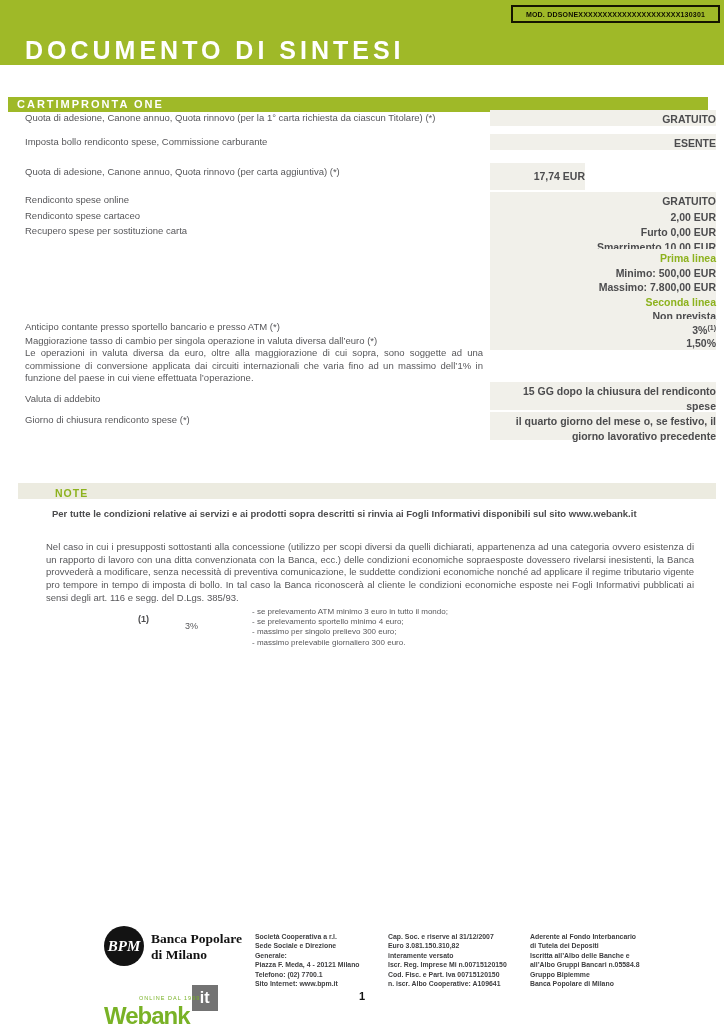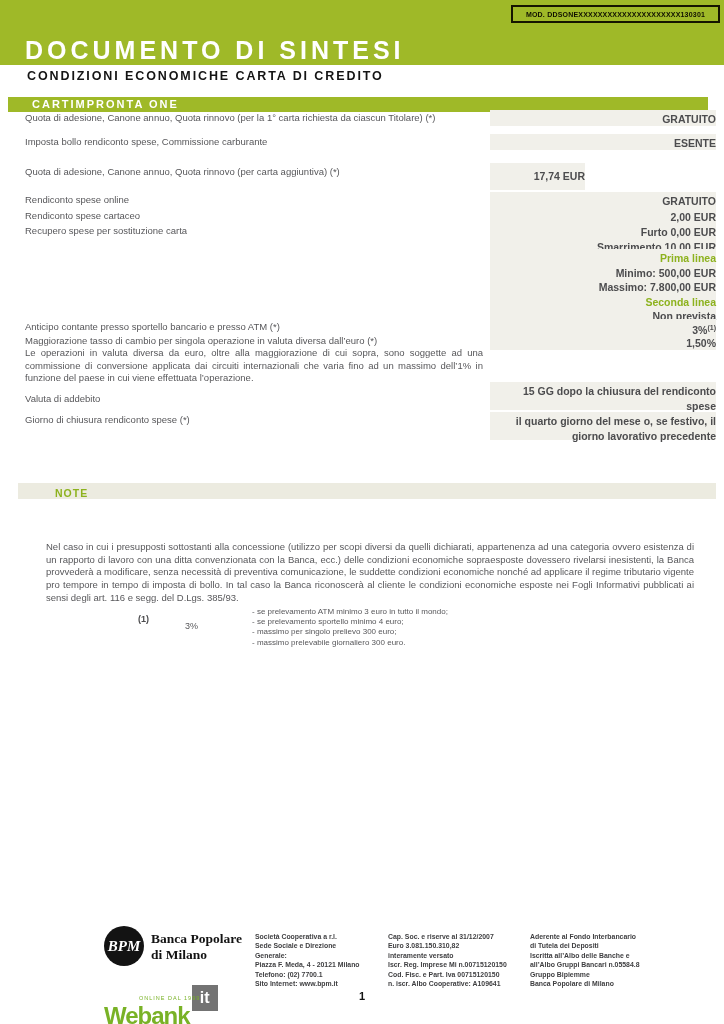--- a/index.html
+++ b/index.html
@@ -10,21 +10,21 @@
   .top-band{position:absolute;top:0;left:0;width:724px;height:65px;background:#9fb928;}
   .mod-box{position:absolute;top:5px;left:511px;width:205px;height:14px;border:2px solid #151500;
            display:flex;align-items:center;justify-content:center;}
   .mod-box span{font-size:7px;font-weight:bold;color:#101000;letter-spacing:.2px;white-space:nowrap;}
   .title{position:absolute;left:25px;top:36px;margin:0;font-size:25px;font-weight:bold;color:#ffffff;
          letter-spacing:4px;white-space:nowrap;}
   .subtitle{position:absolute;left:27px;top:69px;font-size:12.5px;font-weight:bold;color:#141414;
             letter-spacing:1.9px;white-space:nowrap;}
   .section-bar{position:absolute;left:8px;top:97px;width:700px;height:15px;background:#9fb928;
                color:#ffffff;font-weight:bold;font-size:11px;letter-spacing:2px;line-height:15px;
-               padding-left:24px;box-sizing:border-box;white-space:nowrap;}
+               padding-left:9px;box-sizing:border-box;white-space:nowrap;}
 
   
   .lbl{position:absolute;left:25px;font-size:9.5px;color:#57575a;white-space:nowrap;}
   .lbl-block{position:absolute;left:25px;width:458px;font-size:9.5px;color:#57575a;
              text-align:justify;line-height:12.7px;}
   .cell{position:absolute;left:490px;width:226px;background:#f1f0ea;box-sizing:border-box;
         padding:2px 0 0 8px;font-size:10.5px;font-weight:bold;color:#4c4c4e;line-height:14.5px;text-align:right;}
   .cell.short{width:95px;padding-top:6px;}
   .prewrap{white-space:pre-line;}
   .grn{color:#8db21e;}
@@ -65,21 +65,20 @@
 <body>
 
 <div class="page">
 
   <div class="top-band">
     <div class="mod-box">
       <span>MOD. DDSONEXXXXXXXXXXXXXXXXXXXXX130301</span>
     </div>
     <h1 class="title">DOCUMENTO DI SINTESI</h1>
   </div>
-  <div class="subtitle">CONDIZIONI ECONOMICHE CARTA DI CREDITO</div>
   <div class="section-bar">CARTIMPRONTA ONE</div>
 
   <div class="lbl" style="top:112px">Quota di adesione, Canone annuo, Quota rinnovo (per la 1° carta richiesta da ciascun Titolare) (*)</div>
   <div class="lbl" style="top:136px">Imposta bollo rendiconto spese, Commissione carburante</div>
   <div class="lbl" style="top:166px">Quota di adesione, Canone annuo, Quota rinnovo (per carta aggiuntiva) (*)</div>
   <div class="lbl" style="top:194px">Rendiconto spese online</div>
   <div class="lbl" style="top:210px">Rendiconto spese cartaceo</div>
   <div class="lbl" style="top:225px">Recupero spese per sostituzione carta</div>
   <div class="lbl" style="top:321px">Anticipo contante presso sportello bancario e presso ATM (*)</div>
   <div class="lbl" style="top:335px">Maggiorazione tasso di cambio per singola operazione in valuta diversa dall’euro (*)</div>
@@ -106,20 +105,21 @@
   <div class="cell" style="top:319px;height:16px">
     <span>3%</span><span class="supref">(1)</span>
   </div>
   <div class="cell" style="top:334px;height:16px">1,50%</div>
   <div class="cell" style="top:382px;height:28px">15 GG dopo la chiusura del rendiconto spese</div>
   <div class="cell" style="top:412px;height:28px">il quarto giorno del mese o, se festivo, il giorno lavorativo precedente</div>
 
   <div class="note-bar">
     <span class="note-title">NOTE</span>
   </div>
+  <div class="note-bold">Per tutte le condizioni relative ai servizi e ai prodotti sopra descritti si rinvia ai Fogli Informativi disponibili sul sito www.webank.it</div>
   <div class="note-para">Nel caso in cui i presupposti sottostanti alla concessione (utilizzo per scopi diversi da quelli dichiarati, appartenenza ad una categoria ovvero esistenza di un rapporto di lavoro con una ditta convenzionata con la Banca, ecc.) delle condizioni economiche sopraesposte dovessero rivelarsi inesistenti, la Banca provvederà a modificare, senza necessità di preventiva comunicazione, le suddette condizioni economiche nonché ad applicare il regime tributario vigente pro tempore in tempo di imposta di bollo. In tal caso la Banca riconoscerà al cliente le condizioni economiche esposte nei Fogli Informativi pubblicati ai sensi degli art. 116 e segg. del D.Lgs. 385/93.</div>
 
   <div class="fn-ref">(1)</div>
   <div class="fn-rate">3%</div>
   <div class="fn-items prewrap">- se prelevamento ATM minimo 3 euro in tutto il mondo;
 - se prelevamento sportello minimo 4 euro;
 - massimo per singolo prelievo 300 euro;
 - massimo prelevabile giornaliero 300 euro.</div>
 
   <div class="bpm-circle">

